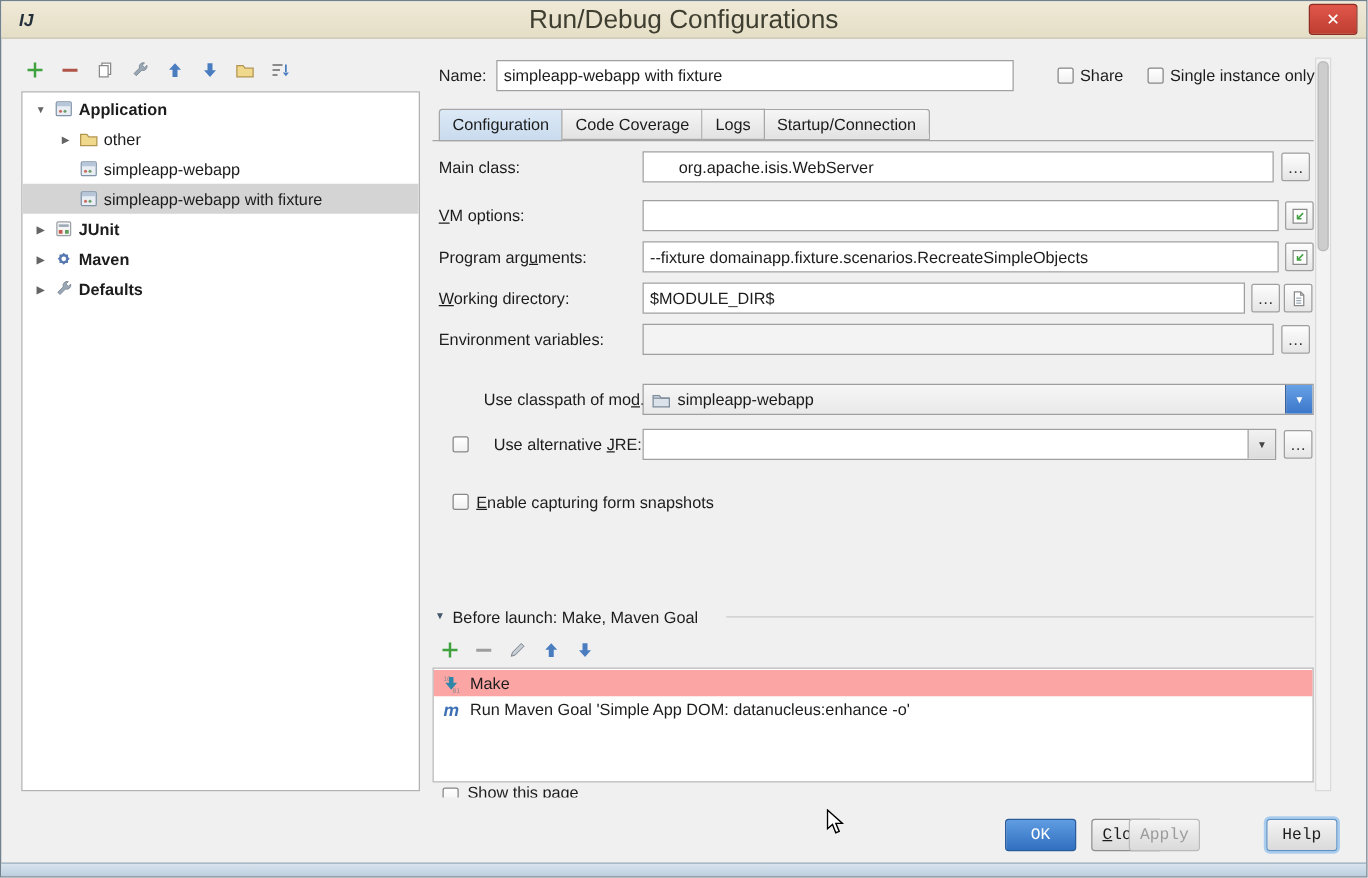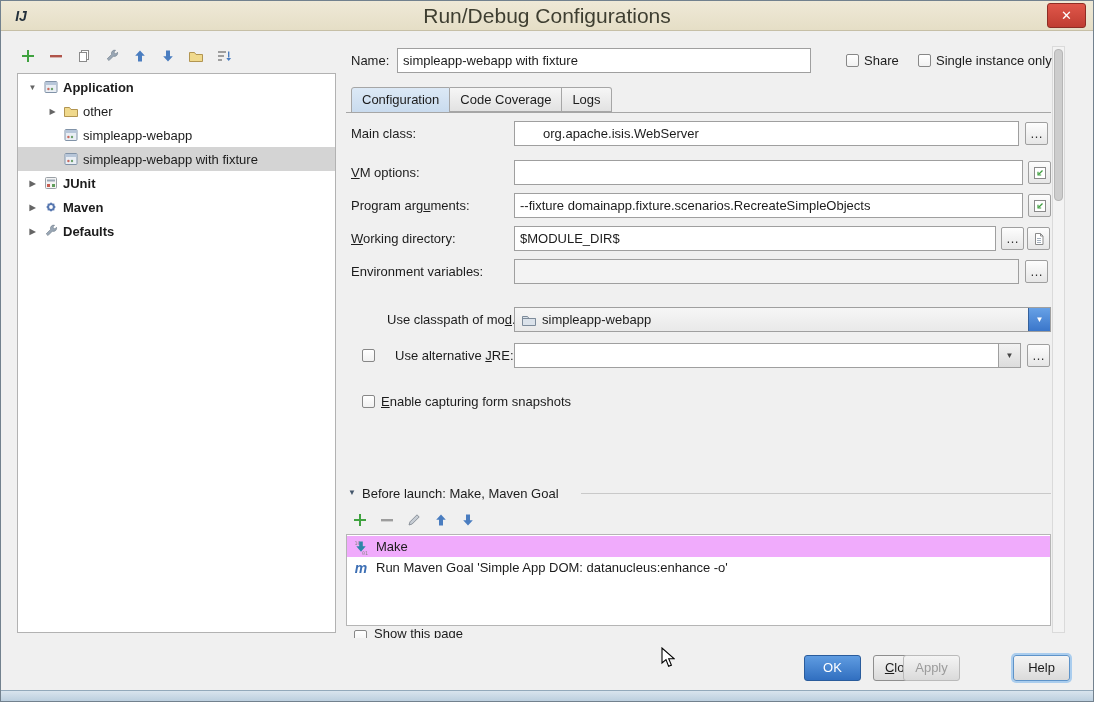--- a/index.html
+++ b/index.html
@@ -45,31 +45,31 @@
 
   
   .combo { position:absolute; height:25px; border:1px solid #9f9f9f; display:flex; align-items:center; overflow:hidden; }
   .dd { margin-left:auto; width:22px; height:100%; display:flex; align-items:center; justify-content:center; font-size:8px; flex:none; }
   .dd-blue { background:linear-gradient(#67a1e6,#3a76ca); color:#fff; border-left:1px solid #36619b; }
   .dd-gray { background:linear-gradient(#f2f2f2,#dcdcdc); color:#444; border-left:1px solid #9f9f9f; }
 
   
   #bl-list { left:345px; top:533px; width:705px; height:92px; background:#fff; border:1px solid #b5b5b5; padding-top:1px; }
   .blrow { display:flex; align-items:center; height:21px; gap:7px; padding-left:6px; white-space:nowrap; }
-  .blrow.on { background:#f0abfc; }
+  .blrow.on { background:#fca5a5; }
   .maven-m { color:#3d6fb4; font-style:italic; font-weight:bold; font-size:14px; width:16px; text-align:center; }
 
   #clipped-row { left:345px; top:626px; width:420px; height:11px; overflow:hidden; }
 
   
   #scrollbar { left:1051px; top:45px; width:13px; height:587px; background:#f3f3f3; border:1px solid #dadada; }
   #scroll-thumb { left:1053px; top:48px; width:9px; height:152px; background:#cdcdcd; border:1px solid #b6b6b6; border-radius:4px; }
 
   
-  .btn { position:absolute; top:654px; width:57px; height:26px; border:1px solid #8e8e8e; background:linear-gradient(#f4f4f4,#dadada); border-radius:3px; text-align:center; line-height:24px; }
+  .btn { position:absolute; top:654px; width:57px; height:26px; border:1px solid #8e8e8e; background:linear-gradient(#f4f4f4,#dadada); border-radius:3px; text-align:center; line-height:24px;font-family:Liberation Mono, monospace; }
   #btn-ok { background:linear-gradient(#5f9ce1,#316fc0); border-color:#2a5c9c; color:#fff; }
   #btn-apply { color:#9b9b9b; border-color:#bababa; }
   #btn-help { box-shadow:0 0 0 2px #aacdee; border-color:#5e93c8; }
 
   
   #bl-line { left:580px; top:492px; width:470px; height:1px; background:#c9c9c9; }
   #bottom-frame { left:0; bottom:0; width:100%; height:11px; background:linear-gradient(#d9e4ee,#bccfdf); border-top:1px solid #93a9bb; }
 </style>
 </head>
 <body>
@@ -202,20 +202,21 @@
   <input class="tinput" style="left: 396px; top: 47px; width: 414px;" value="simpleapp-webapp with fixture">
   <span class="cb" style="left:845px; top:53px;"></span>
   <div class="abs flabel" style="left:863px; top:47px;">Share</div>
   <span class="cb" style="left:917px; top:53px;"></span>
   <div class="abs flabel" style="left:935px; top:47px;">Single instance only</div>
 
   <div id="tabs" class="abs">
     <div class="tab on">Configuration</div>
     <div class="tab">Code Coverage</div>
     <div class="tab">Logs</div>
+    <div class="tab">Startup/Connection</div>
   </div>
   <div id="tabline" class="abs"></div>
 
   <div class="abs flabel" style="left:350px; top:120px;">Main class:</div>
   <input class="tinput" style="left: 513px; top: 120px; width: 505px; padding-left: 28px;" value="org.apache.isis.WebServer">
   <div class="sqbtn" style="left:1024px; top:121px;">
       <span>…</span>
     </div>
 
   <div class="abs flabel" style="left:350px; top:159px;"><u>V</u>M options:</div>

